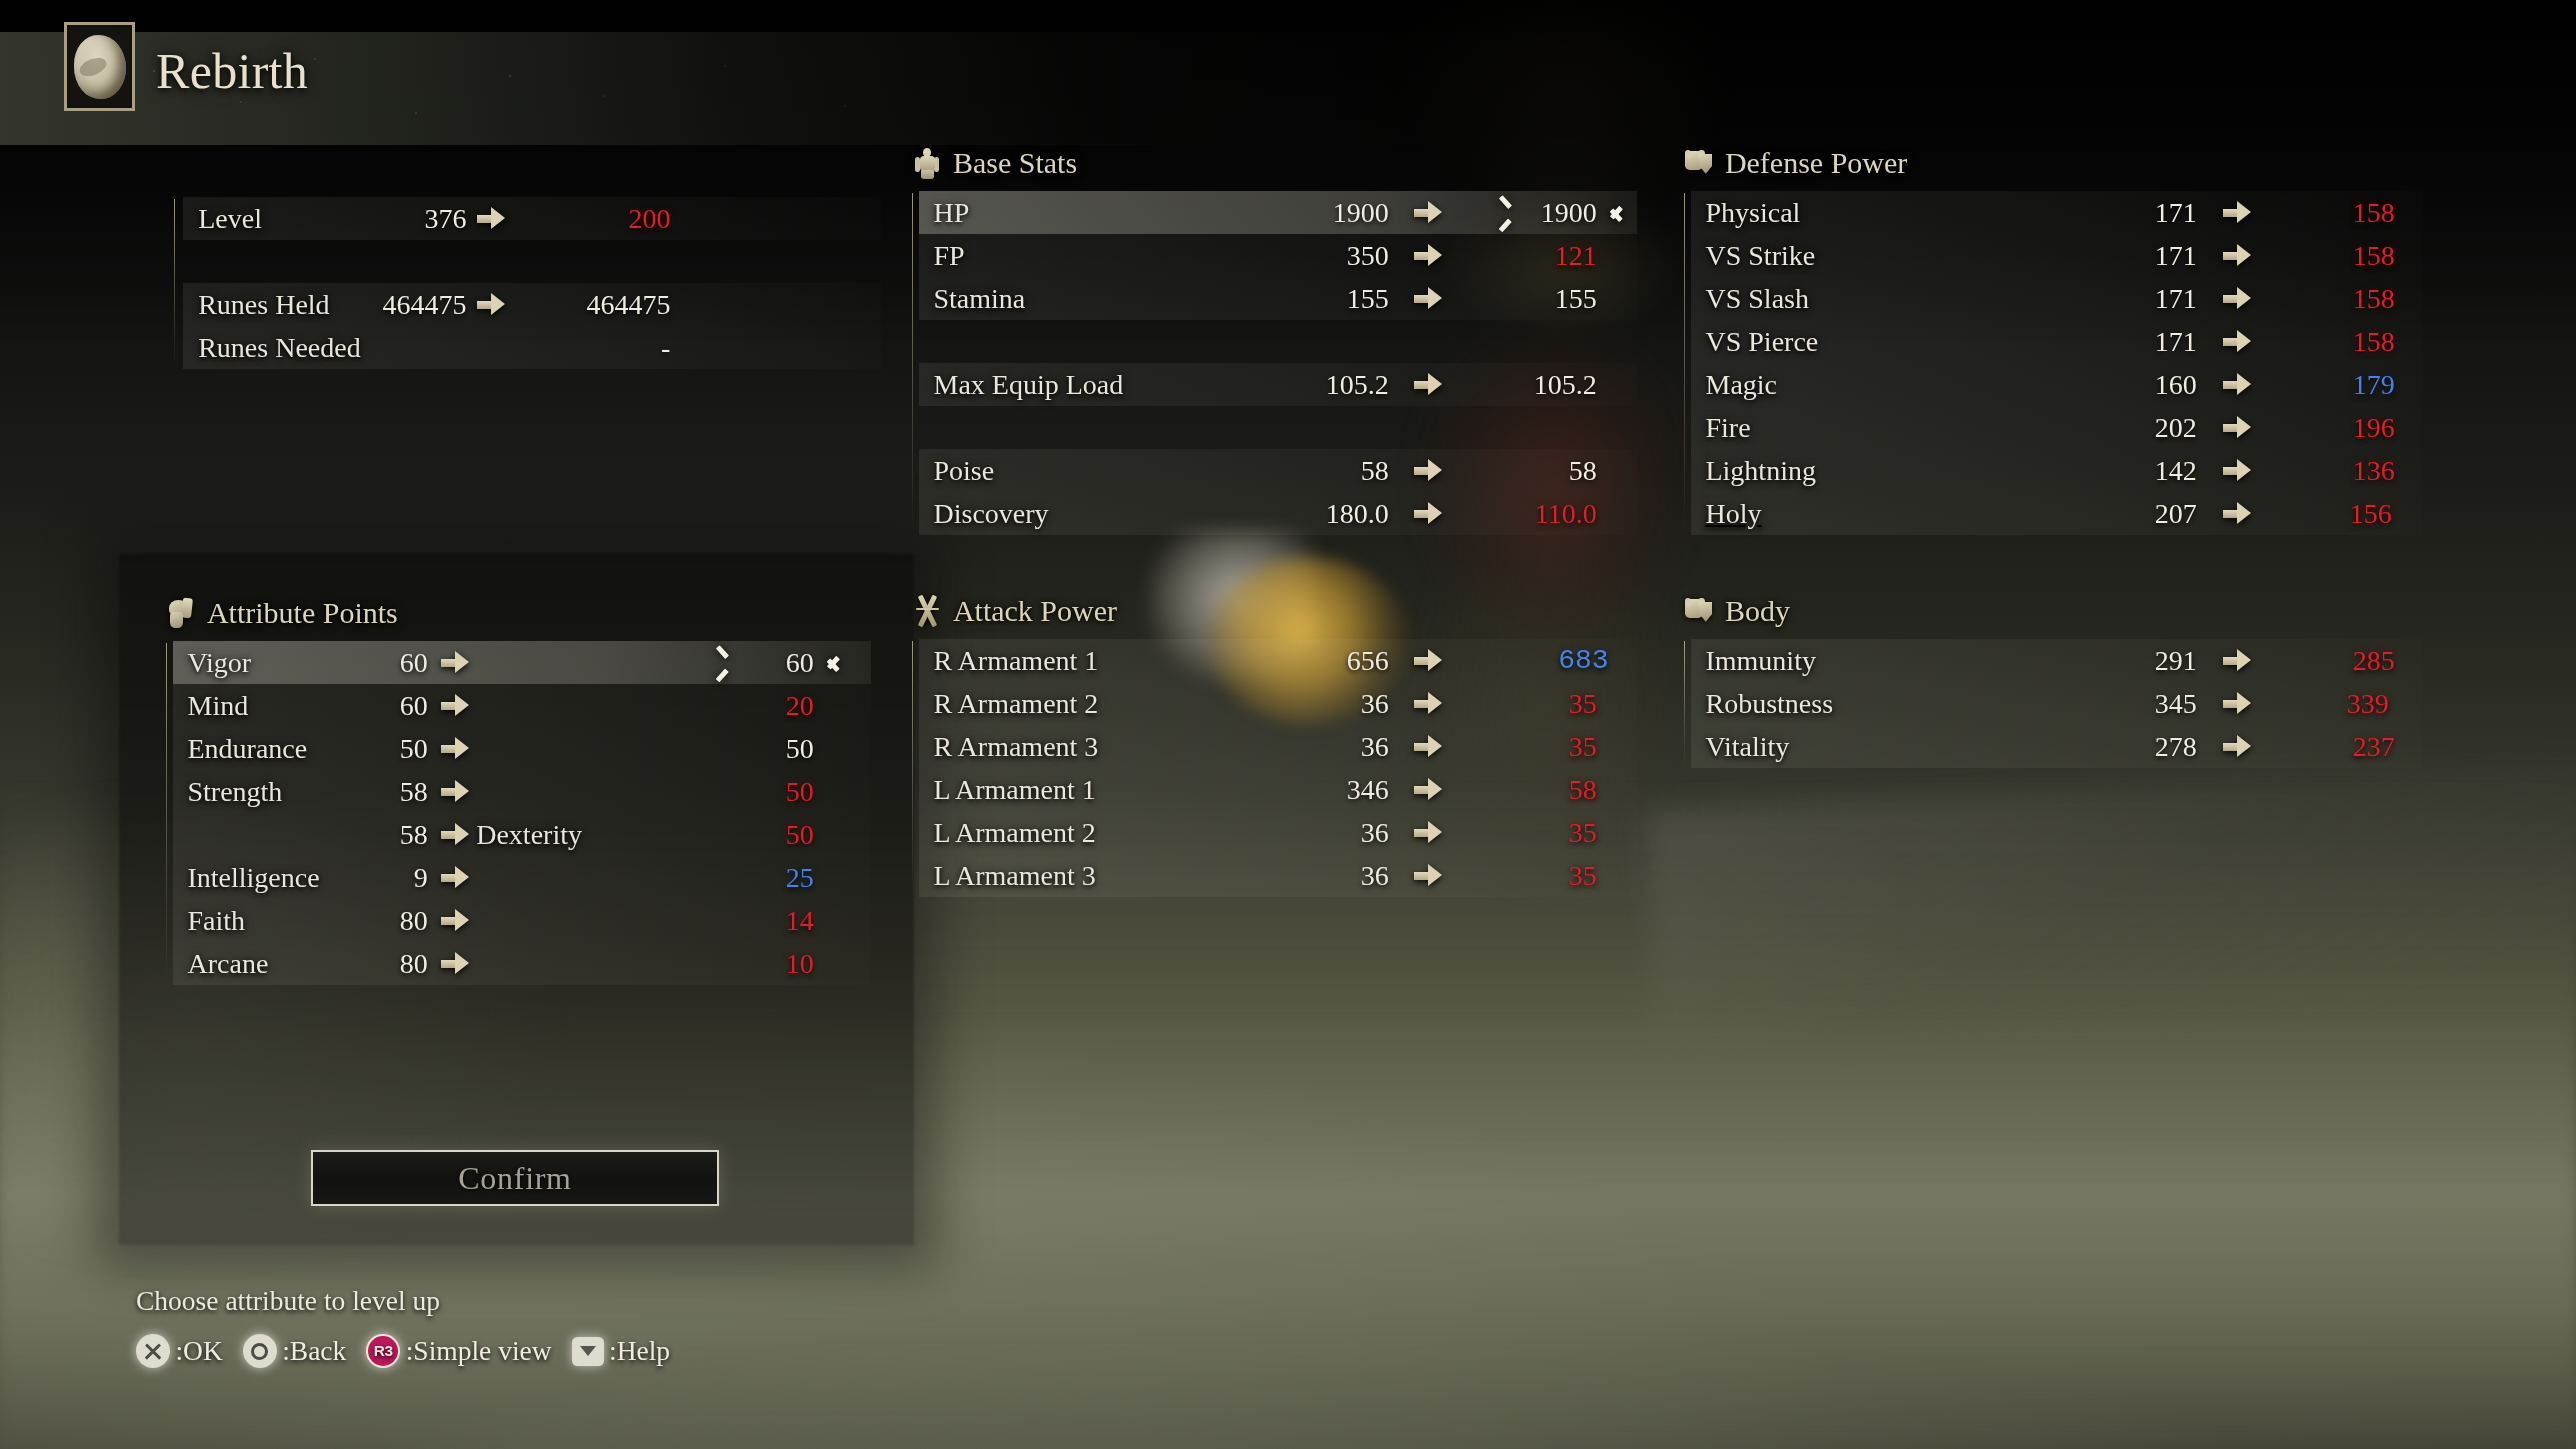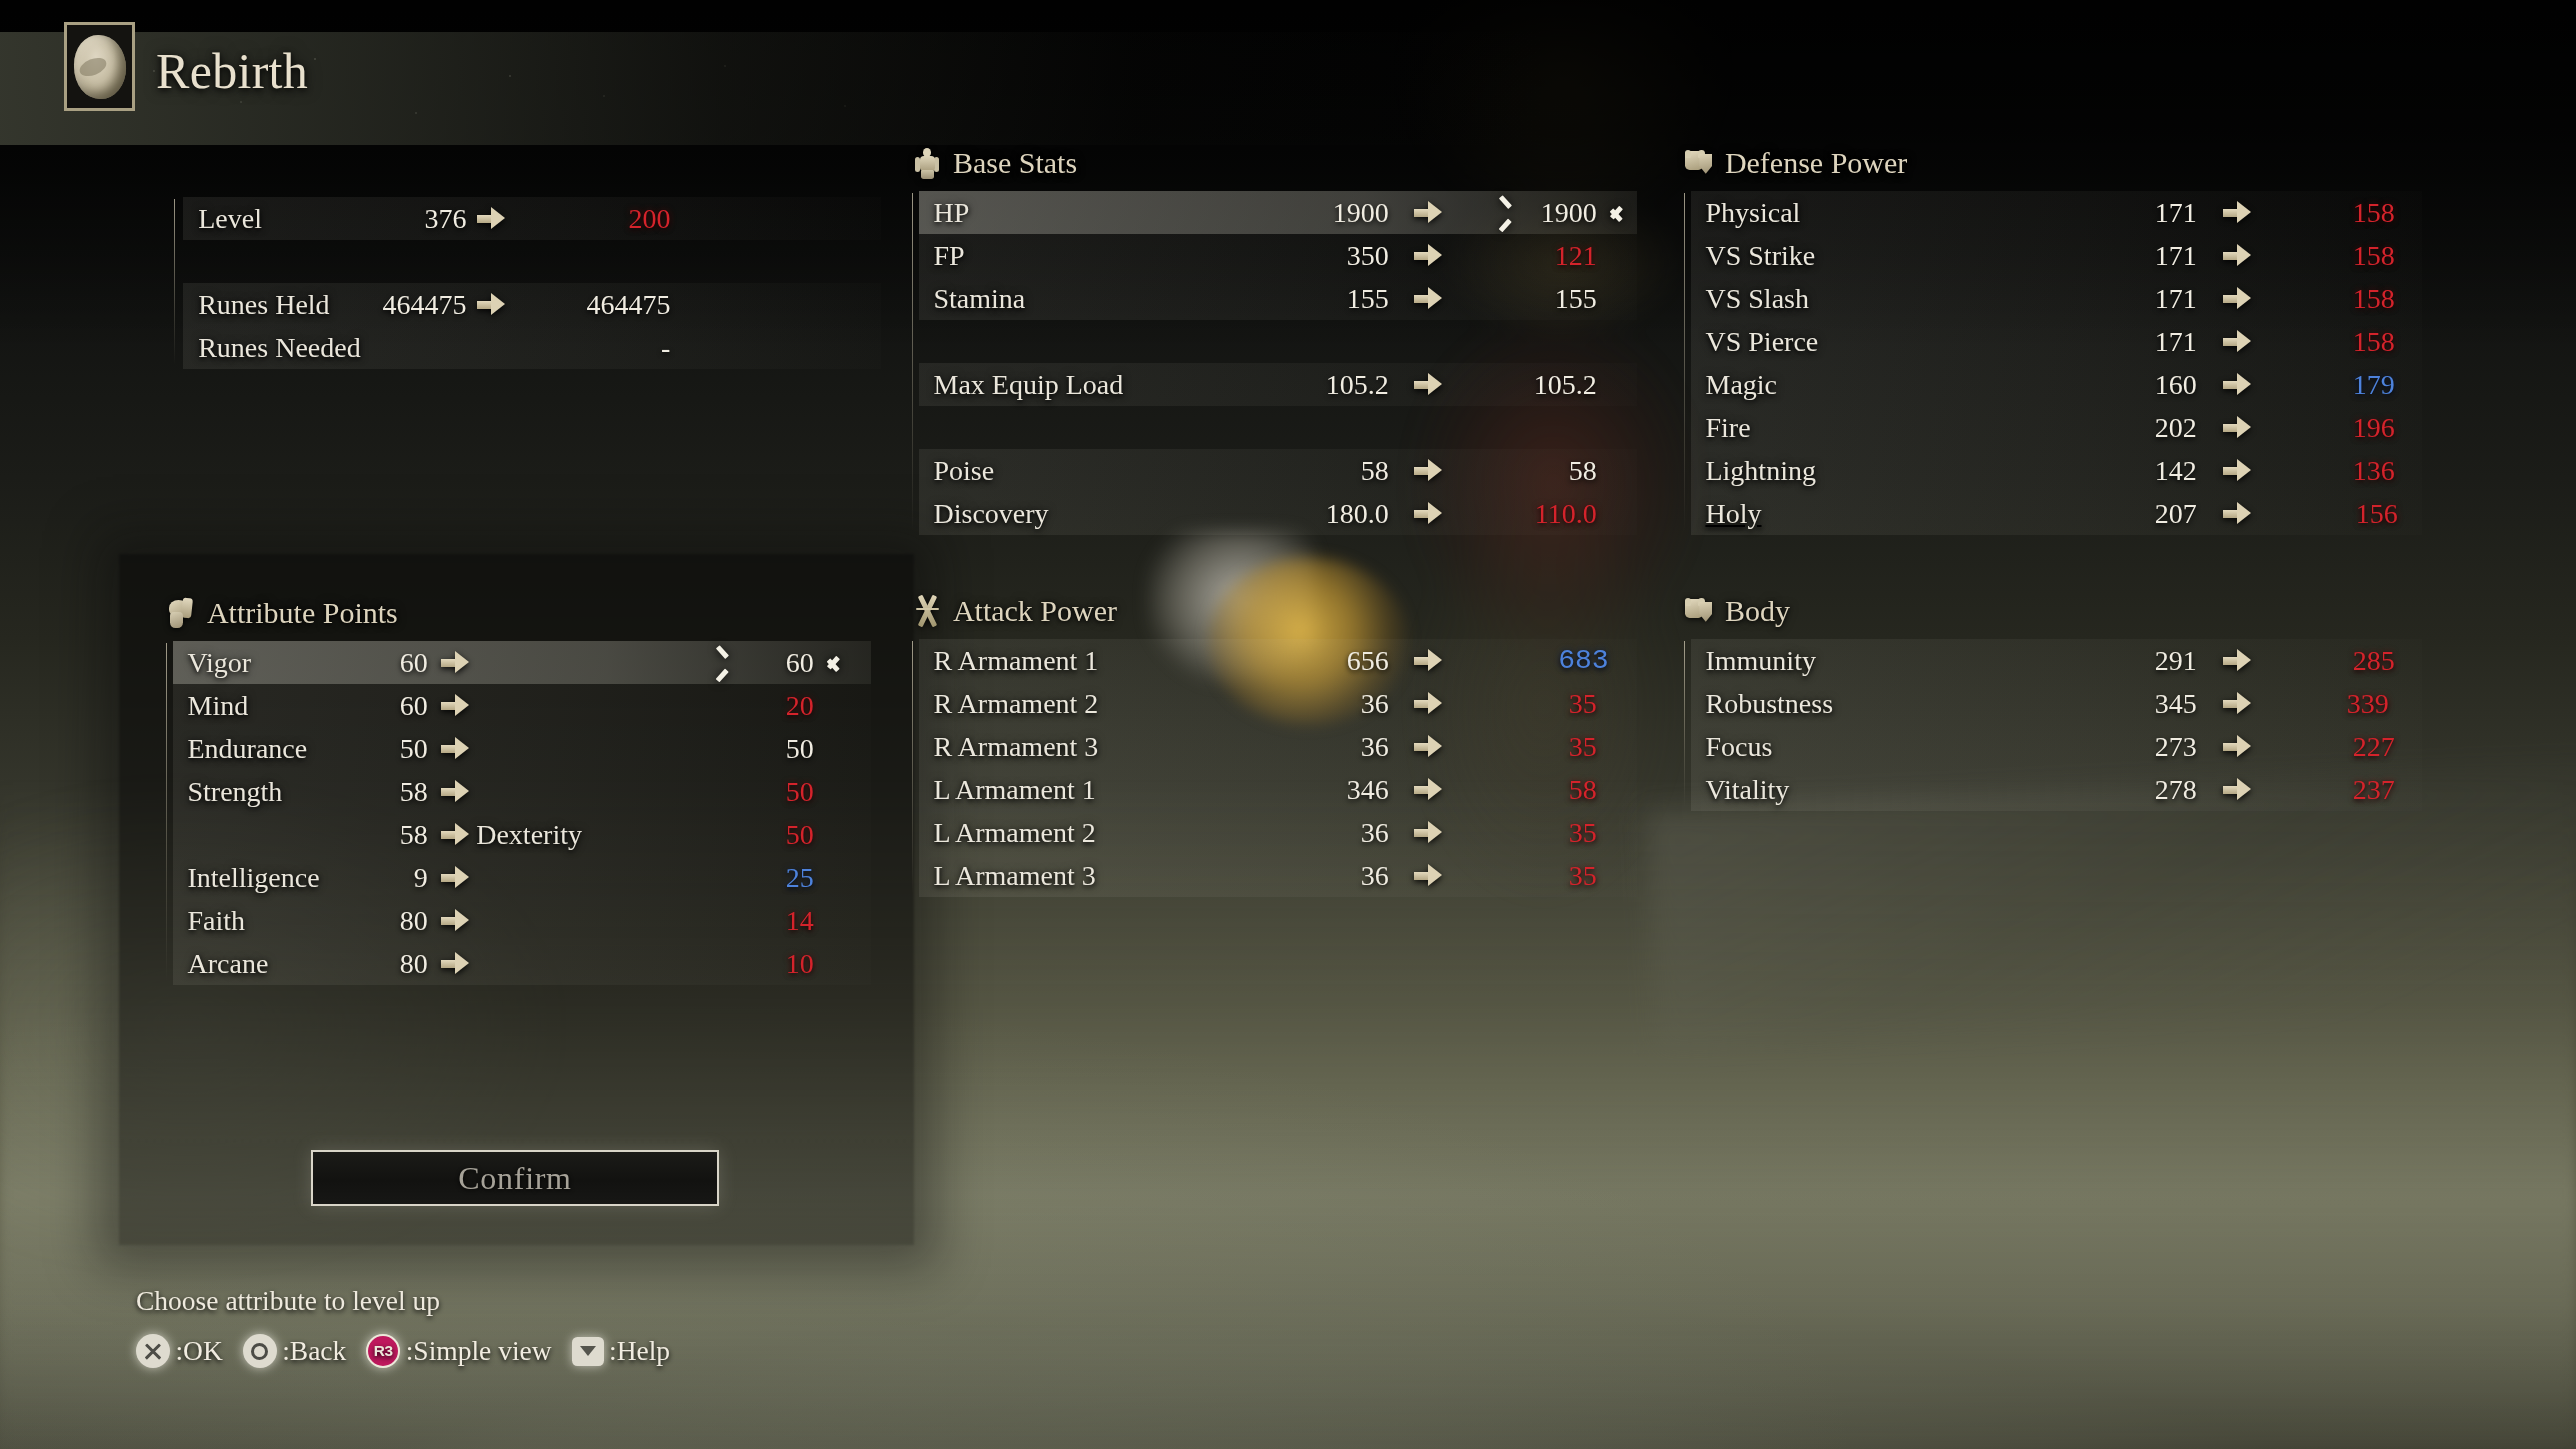--- a/index.html
+++ b/index.html
@@ -532,21 +532,21 @@
       <div class="row" style="width: 731px;">
         <div class="r-label">Lightning</div>
         <div class="r-old" style="right: 225px;">142</div>
         <div class="r-arrow" style="right: 171px;"></div>
         <div class="r-new down" style="right: 27px;">136</div>
       </div>
       <div class="row" style="width: 731px; text-decoration: underline;">
         <div class="r-label">Holy</div>
         <div class="r-old" style="right: 225px;">207</div>
         <div class="r-arrow" style="right: 171px;"></div>
-        <div class="r-new down" style="right: 24px; margin-left: 14px;">156</div>
+        <div class="r-new down" style="right: 30px; margin-left: 14px;">156</div>
       </div>
     </div>
 </div>
 
 <div class="panel" id="body-panel" style="left:1684px; top:594px; width:758px;">
   <div class="panel-head">
     <span class="pi ic-armor">
       <span class="ch"></span>
         <span class="shl"></span>
         <span class="shr"></span>
@@ -561,26 +561,20 @@
         <div class="r-arrow" style="right: 171px;"></div>
         <div class="r-new down" style="right: 27px;">285</div>
       </div>
       <div class="row" style="width: 731px;">
         <div class="r-label">Robustness</div>
         <div class="r-old" style="right: 225px;">345</div>
         <div class="r-arrow" style="right: 171px;"></div>
         <div class="r-new down" style="right: 33px;">339</div>
       </div>
       <div class="row" style="width: 731px;">
-        <div class="r-label">Focus</div>
-        <div class="r-old" style="right: 225px;">273</div>
-        <div class="r-arrow" style="right: 171px;"></div>
-        <div class="r-new down" style="right: 27px;">227</div>
-      </div>
-      <div class="row" style="width: 731px;">
         <div class="r-label">Vitality</div>
         <div class="r-old" style="right: 225px;">278</div>
         <div class="r-arrow" style="right: 171px;"></div>
         <div class="r-new down" style="right: 27px;">237</div>
       </div>
     </div>
 </div>
 
 <div id="footer">
   <div id="hint">Choose attribute to level up</div>

